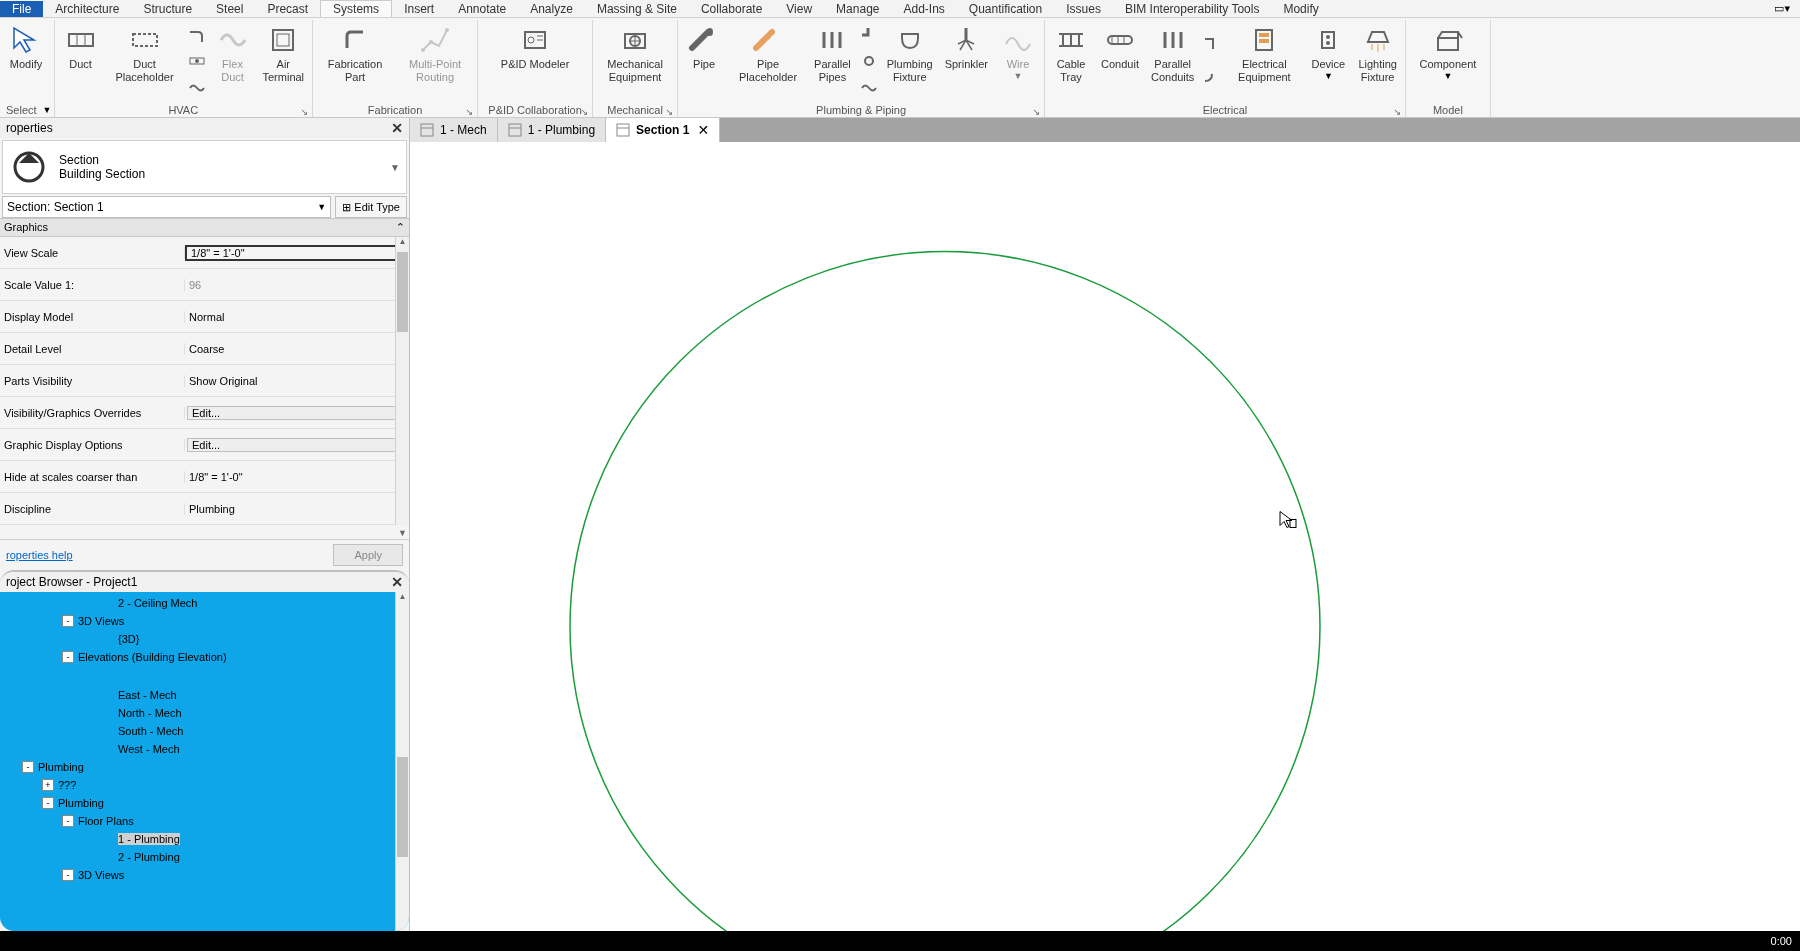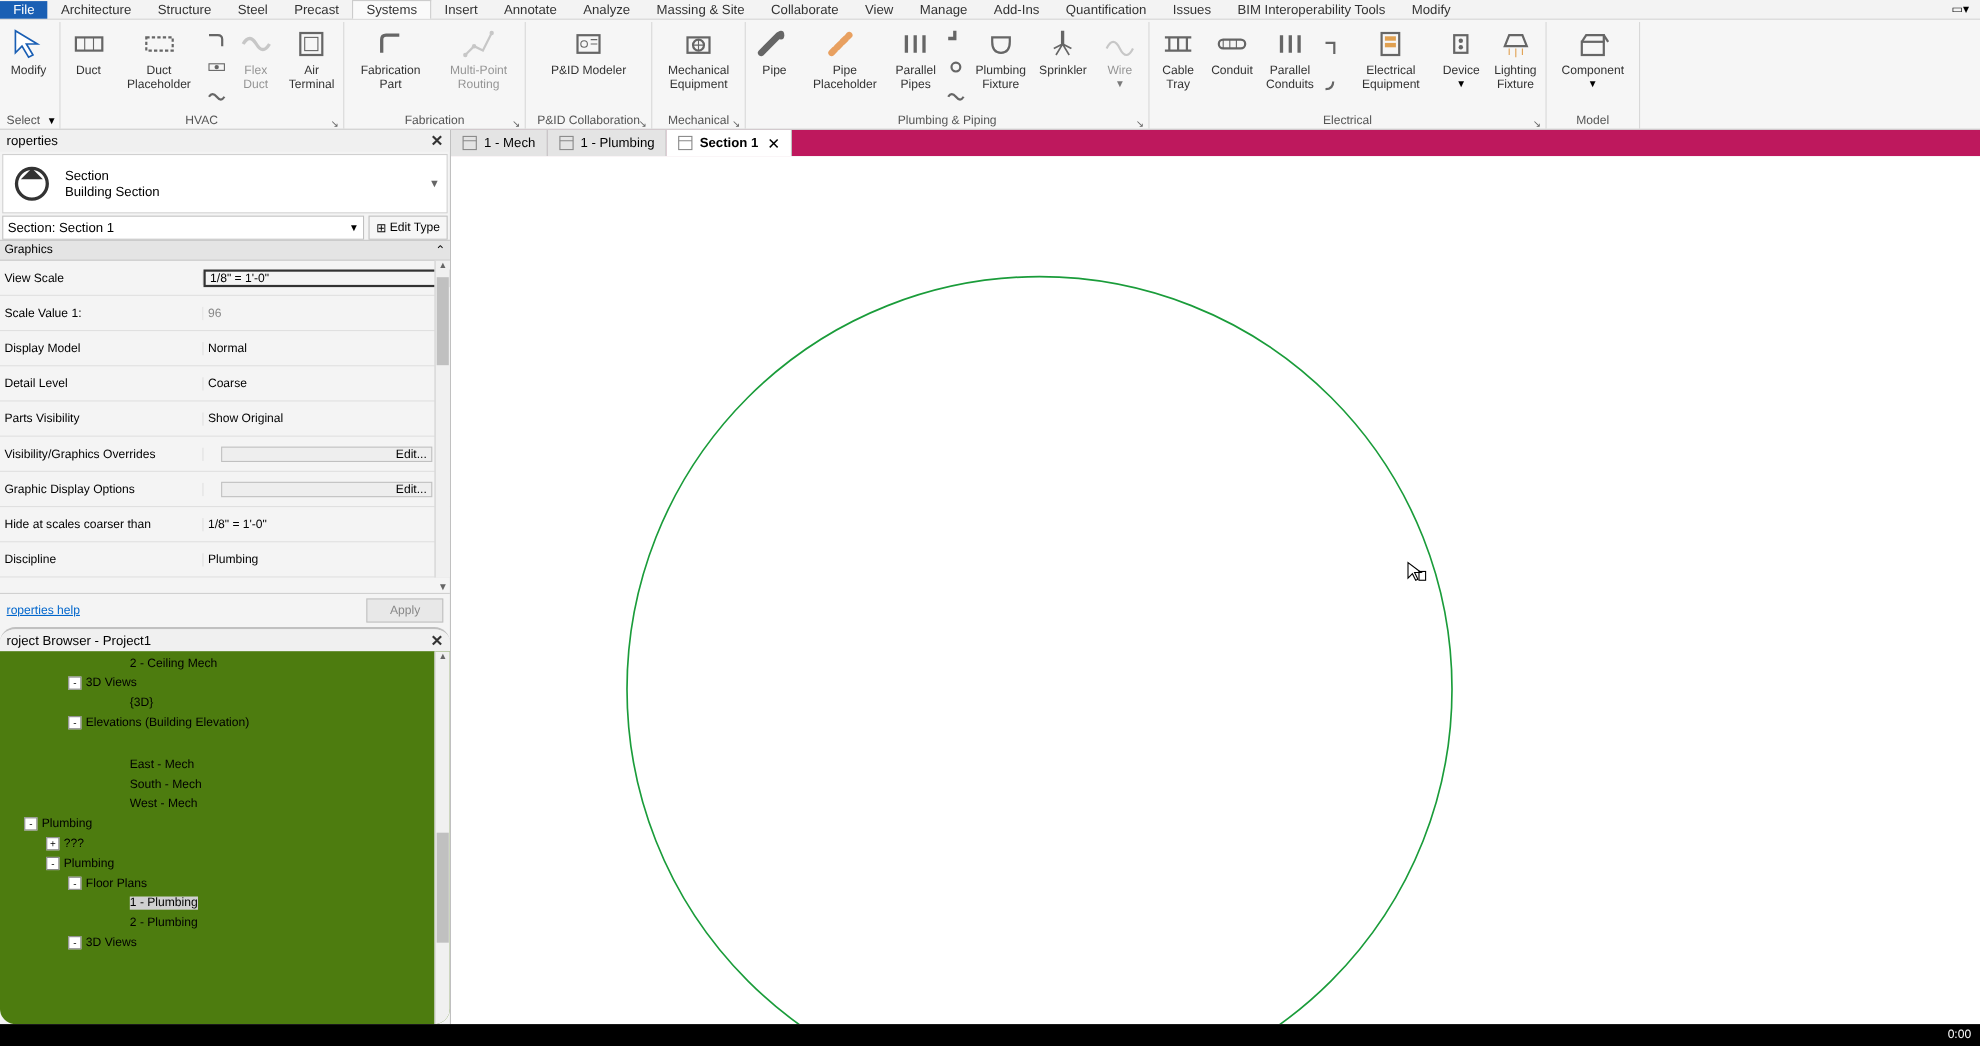--- a/index.html
+++ b/index.html
@@ -42,40 +42,40 @@
 .prop-type-dd { font-size: 10px; color: #666; }
 .instance-row { display: flex; align-items: center; padding: 0 2px; gap: 4px; }
 .instance-select { flex: 1; border: 1px solid #c0c0c0; background: #fff; padding: 2px 4px; height: 22px; display: flex; justify-content: space-between; align-items: center; }
 .edit-type-btn { border: 1px solid #c0c0c0; background: #f6f6f6; padding: 2px 6px; font-size: 11px; cursor: pointer; height: 22px; display: flex; align-items: center; }
 .prop-group-header { background: #e4e4e4; padding: 2px 4px; font-size: 11px; display: flex; justify-content: space-between; border-top: 1px solid #c8c8c8; border-bottom: 1px solid #c8c8c8; }
 .prop-grid { display: flex; flex-direction: column; position: relative; }
 .prop-row { display: flex; border-bottom: 1px solid #e0e0e0; height: 32px; align-items: center; }
 .prop-label { width: 185px; padding: 0 4px; font-size: 11px; border-right: 1px solid #e0e0e0; }
 .prop-value { flex: 1; padding: 0 4px; font-size: 11px; }
 .prop-value.highlighted { border: 2px solid #333; }
-.prop-value.button { text-align: right; background: #eee; border: 1px solid #c0c0c0; margin: 1px 16px; cursor: pointer; }
+.prop-value.button { text-align: left; background: #eee; border: 1px solid #c0c0c0; margin: 1px 2px; cursor: pointer; }
 .prop-value.disabled { color: #888; background: #f4f4f4; }
 .scrollbar-v { position: absolute; right: 0; top: 0; bottom: 0; width: 14px; background: #f0f0f0; border-left: 1px solid #d0d0d0; }
 .scroll-arrow { height: 14px; text-align: center; font-size: 8px; color: #666; cursor: pointer; }
 .scroll-thumb { background: #c0c0c0; margin: 1px; height: 80px; }
 .prop-footer { display: flex; justify-content: space-between; padding: 4px 6px; align-items: center; border-top: 1px solid #d0d0d0; }
 .help-link { color: #0066cc; text-decoration: underline; cursor: pointer; font-size: 11px; }
 .apply-btn { padding: 4px 20px; border: 1px solid #c0c0c0; background: #e8e8e8; font-size: 11px; color: #888; }
 
 
 .browser-panel { flex: 1; display: flex; flex-direction: column; border-top: 2px solid #c0c0c0; overflow: hidden; border-radius: 14px; }
-.tree { flex: 1; background: #4d7c0f; overflow: auto; padding: 2px; position: relative; }
+.tree { flex: 1; background: #0ea5e9; overflow: auto; padding: 2px; position: relative; }
 .tree-node { display: flex; align-items: center; font-size: 11px; height: 18px; cursor: pointer; white-space: nowrap; }
 .tree-expander { width: 12px; height: 12px; border: 1px solid #888; text-align: center; line-height: 10px; font-size: 9px; margin-right: 4px; cursor: pointer; background: #fff; }
 .tree-spacer { width: 16px; display: inline-block; }
 .tree-node.selected .tree-label { background: #d0d0d0; }
 
 
 .view-area { flex: 1; display: flex; flex-direction: column; background: #e8e8e8; }
-.view-tabs { height: 24px; display: flex; align-items: center; background: #be185d; }
+.view-tabs { height: 24px; display: flex; align-items: center; background: #a3a3a3; }
 .view-tab { display: flex; align-items: center; padding: 0 10px; height: 24px; border-right: 1px solid #c0c0c0; cursor: pointer; background: #e4e4e4; }
 .view-tab.active { background: #fff; }
 .tab-icon { width: 14px; height: 14px; margin-right: 6px; }
 .tab-label { font-size: 12px; }
 .tab-label.bold { font-weight: bold; }
 .tab-close { margin-left: 8px; font-size: 14px; cursor: pointer; }
 .canvas { flex: 1; background: #fff; position: relative; }
 
 
 .statusbar { height: 20px; background: #000; color: #fff; display: flex; align-items: center; justify-content: flex-end; padding: 0 8px; font-size: 11px; }
@@ -551,20 +551,24 @@
             <div class="tree-node" style="padding-left: 60px;">
               <span class="tree-expander">-</span>
               <span class="tree-label">Elevations (Building Elevation)</span>
             </div>
             <div class="tree-node" style="padding-left: 100px; margin-top: 20px;">
               <span class="tree-spacer"></span>
               <span class="tree-label">East - Mech</span>
             </div>
             <div class="tree-node" style="padding-left: 100px;">
               <span class="tree-spacer"></span>
+              <span class="tree-label">North - Mech</span>
+            </div>
+            <div class="tree-node" style="padding-left: 100px;">
+              <span class="tree-spacer"></span>
               <span class="tree-label">South - Mech</span>
             </div>
             <div class="tree-node" style="padding-left: 100px;">
               <span class="tree-spacer"></span>
               <span class="tree-label">West - Mech</span>
             </div>
             <div class="tree-node" style="padding-left: 20px;">
               <span class="tree-expander">-</span>
               <span class="tree-label">Plumbing</span>
             </div>

